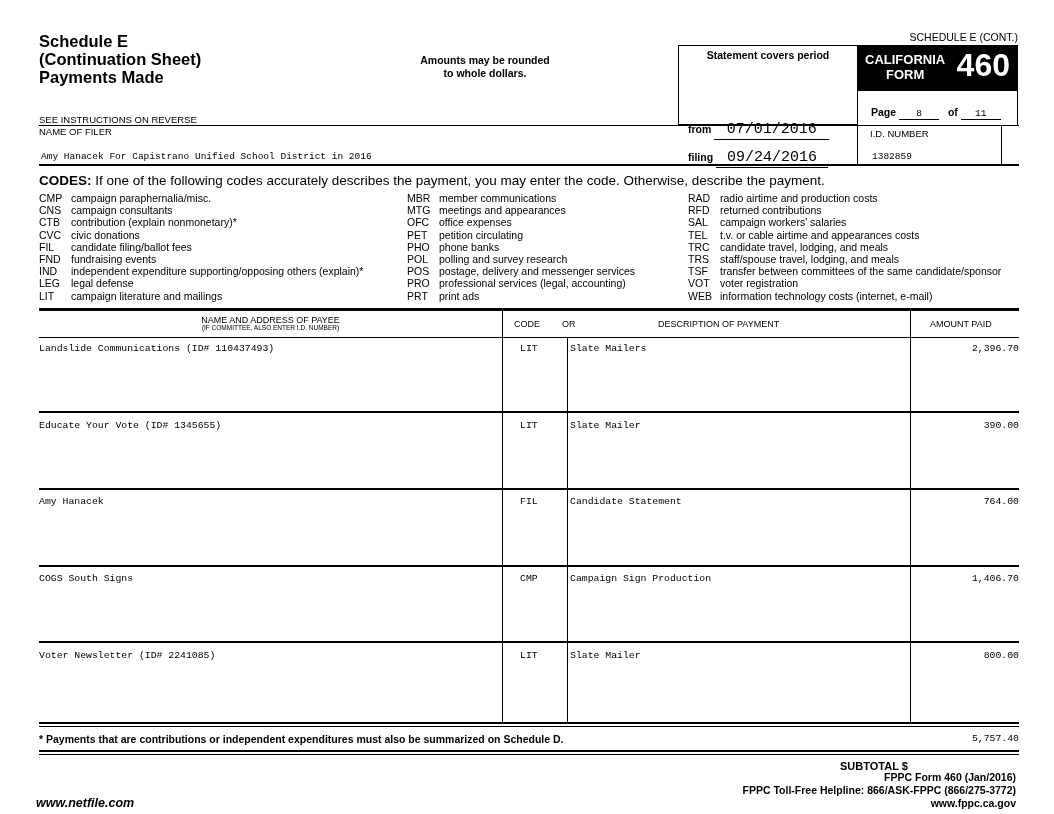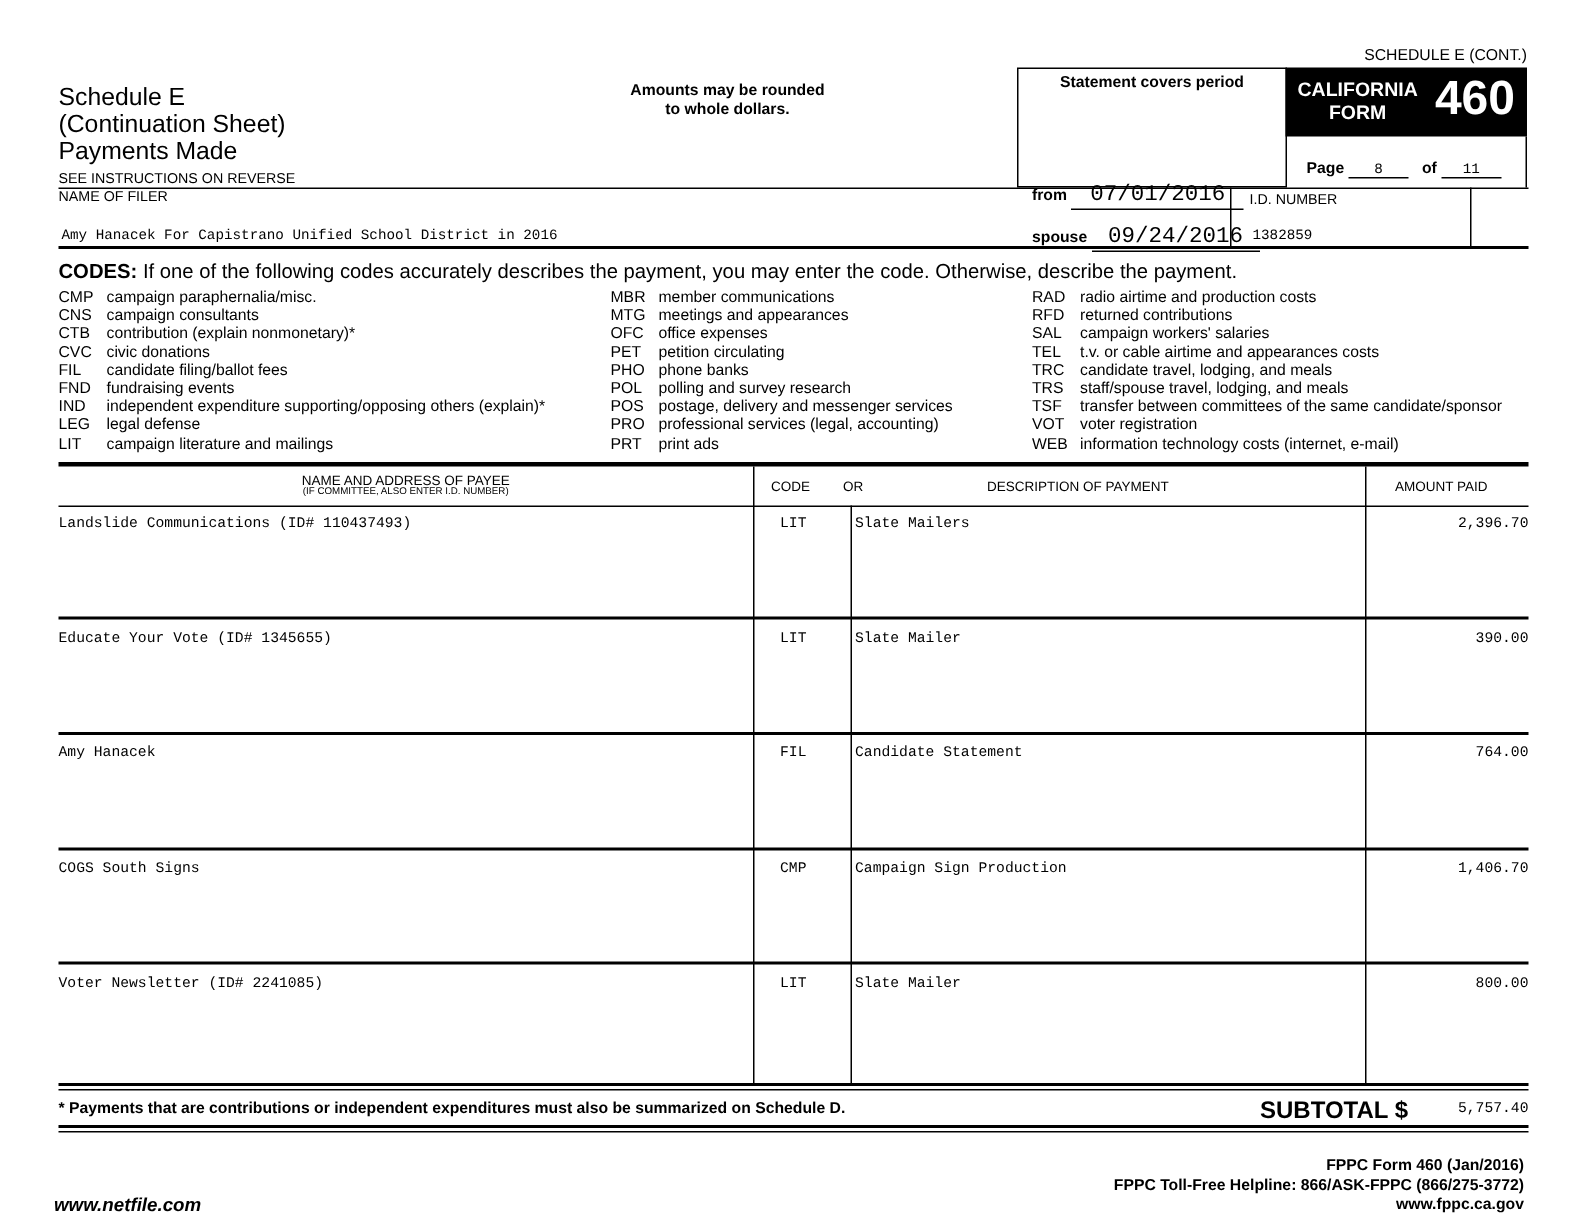--- a/index.html
+++ b/index.html
@@ -1,47 +1,47 @@
 <!DOCTYPE html>
 <html><head>
 <meta charset="utf-8">
 <style>
   html, body { margin:0; padding:0; background:#fff; }
   body { width:1054px; height:814px; position:relative; font-family:"Liberation Sans", sans-serif; color:#000; overflow:hidden; }
   .abs { position:absolute; }
-  .title { left:39px; top:32px; font-size:16.5px; font-weight:normal; line-height:18px;margin-top:24px; }
+  .title { left:39px; top:32px; font-size:16.5px; font-weight:bold; line-height:18px; }
   .rounded { left:400px; top:54px; width:170px; text-align:center; font-size:10.5px; font-weight:bold; line-height:13px; }
   .sched-cont { right:36px; top:31px; font-size:10.5px; }
   .period-box { left:678px; top:45px; width:180px; height:80px; border:1px solid #000; box-sizing:border-box; }
   .period-title { position:absolute; left:0; right:0; top:3px; text-align:center; font-size:10.5px; font-weight:bold; }
   .period-row { position:absolute; left:9px; font-size:10.5px; font-weight:bold; }
   .period-row .val { display:inline-block; border-bottom:1px solid #000; font-family:"Liberation Mono", monospace; font-weight:normal; font-size:15px; text-align:center; padding-bottom:1px;margin-top:44px; }
   .cal-box { left:857px; top:45px; width:161px; height:46px; background:#000; color:#fff; }
   .cal-box .cf { position:absolute; left:8px; top:7px; font-size:13px; font-weight:bold; line-height:15px; text-align:center; }
   .cal-box .num { position:absolute; right:8px; top:2px; font-size:32px; font-weight:bold; }
   .page-box { left:857px; top:91px; width:161px; height:34px; border-right:1px solid #000; box-sizing:border-box; }
   .page-row { position:absolute; left:14px; top:15px; font-size:10.5px; font-weight:bold; }
   .page-row .val { display:inline-block; border-bottom:1px solid #000; font-family:"Liberation Mono", monospace; font-weight:normal; font-size:9.5px; text-align:center; }
   .see-instr { left:39px; top:114px; font-size:9.5px; }
   .hline { position:absolute; background:#000; }
   .name-label { left:39px; top:126px; font-size:9.5px; }
   .filer-name { left:41px; top:151px; font-family:"Liberation Mono", monospace; font-size:9.5px; }
-  .id-box { left:820px; top:125px; width:161px; height:40px; border-left:1px solid #000; border-right:1px solid #000; box-sizing:border-box; }
+  .id-box { left:857px; top:125px; width:145px; height:40px; border-left:1px solid #000; border-right:1px solid #000; box-sizing:border-box; }
   .id-label { position:absolute; left:12px; top:3px; font-size:9.5px; }
   .id-val { position:absolute; left:14px; top:26px; font-family:"Liberation Mono", monospace; font-size:9.5px; }
   .codes-intro { left:39px; top:173px; font-size:13.5px; }
   .codes-intro b { font-weight:bold; }
   .codes-col { position:absolute; top:192px; font-size:10.5px; line-height:12.2px; }
   .codes-col .row { white-space:nowrap; }
   .codes-col .c { display:inline-block; width:32px; }
   .tbl-head { position:absolute; top:315px; font-size:9px; }
   .vline { position:absolute; background:#000; width:1px; }
   .cell { position:absolute; font-family:"Liberation Mono", monospace; font-size:9.8px; white-space:nowrap; }
   .footnote { left:39px; top:733px; font-size:10.5px; font-weight:bold; }
-  .subtotal-label { left:840px; top:732px; font-size:16px; font-weight:bold; }
+  .subtotal-label { left:840px; top:760px; font-size:11px; font-weight:bold; }
   .subtotal-val { right:35px; top:733px; font-family:"Liberation Mono", monospace; font-size:9.8px; }
   .foot-right { right:38px; text-align:right; font-size:10.5px; font-weight:bold; }
   .netfile { left:36px; top:796px; font-size:12.5px; font-weight:bold; font-style:italic; }
 </style>
 </head>
 <body>
 
 <div class="abs title">
   <div>Schedule E</div>
   <div>(Continuation Sheet)</div>
@@ -55,21 +55,21 @@
 
 <div class="abs sched-cont">SCHEDULE E (CONT.)</div>
 
 <div class="abs period-box">
   <div class="period-title">Statement covers period</div>
   <div class="period-row" style="top:31px;">
     <span>from</span>
     <span class="val" style="width:115px;">07/01/2016</span>
   </div>
   <div class="period-row" style="top:59px;">
-    <span>spouse</span>
+    <span>filing</span>
     <span class="val" style="width:112px;">09/24/2016</span>
   </div>
 </div>
 
 <div class="abs cal-box">
   <div class="cf">
     <div>CALIFORNIA</div>
     <div>FORM</div>
   </div>
   <div class="num">460</div>

